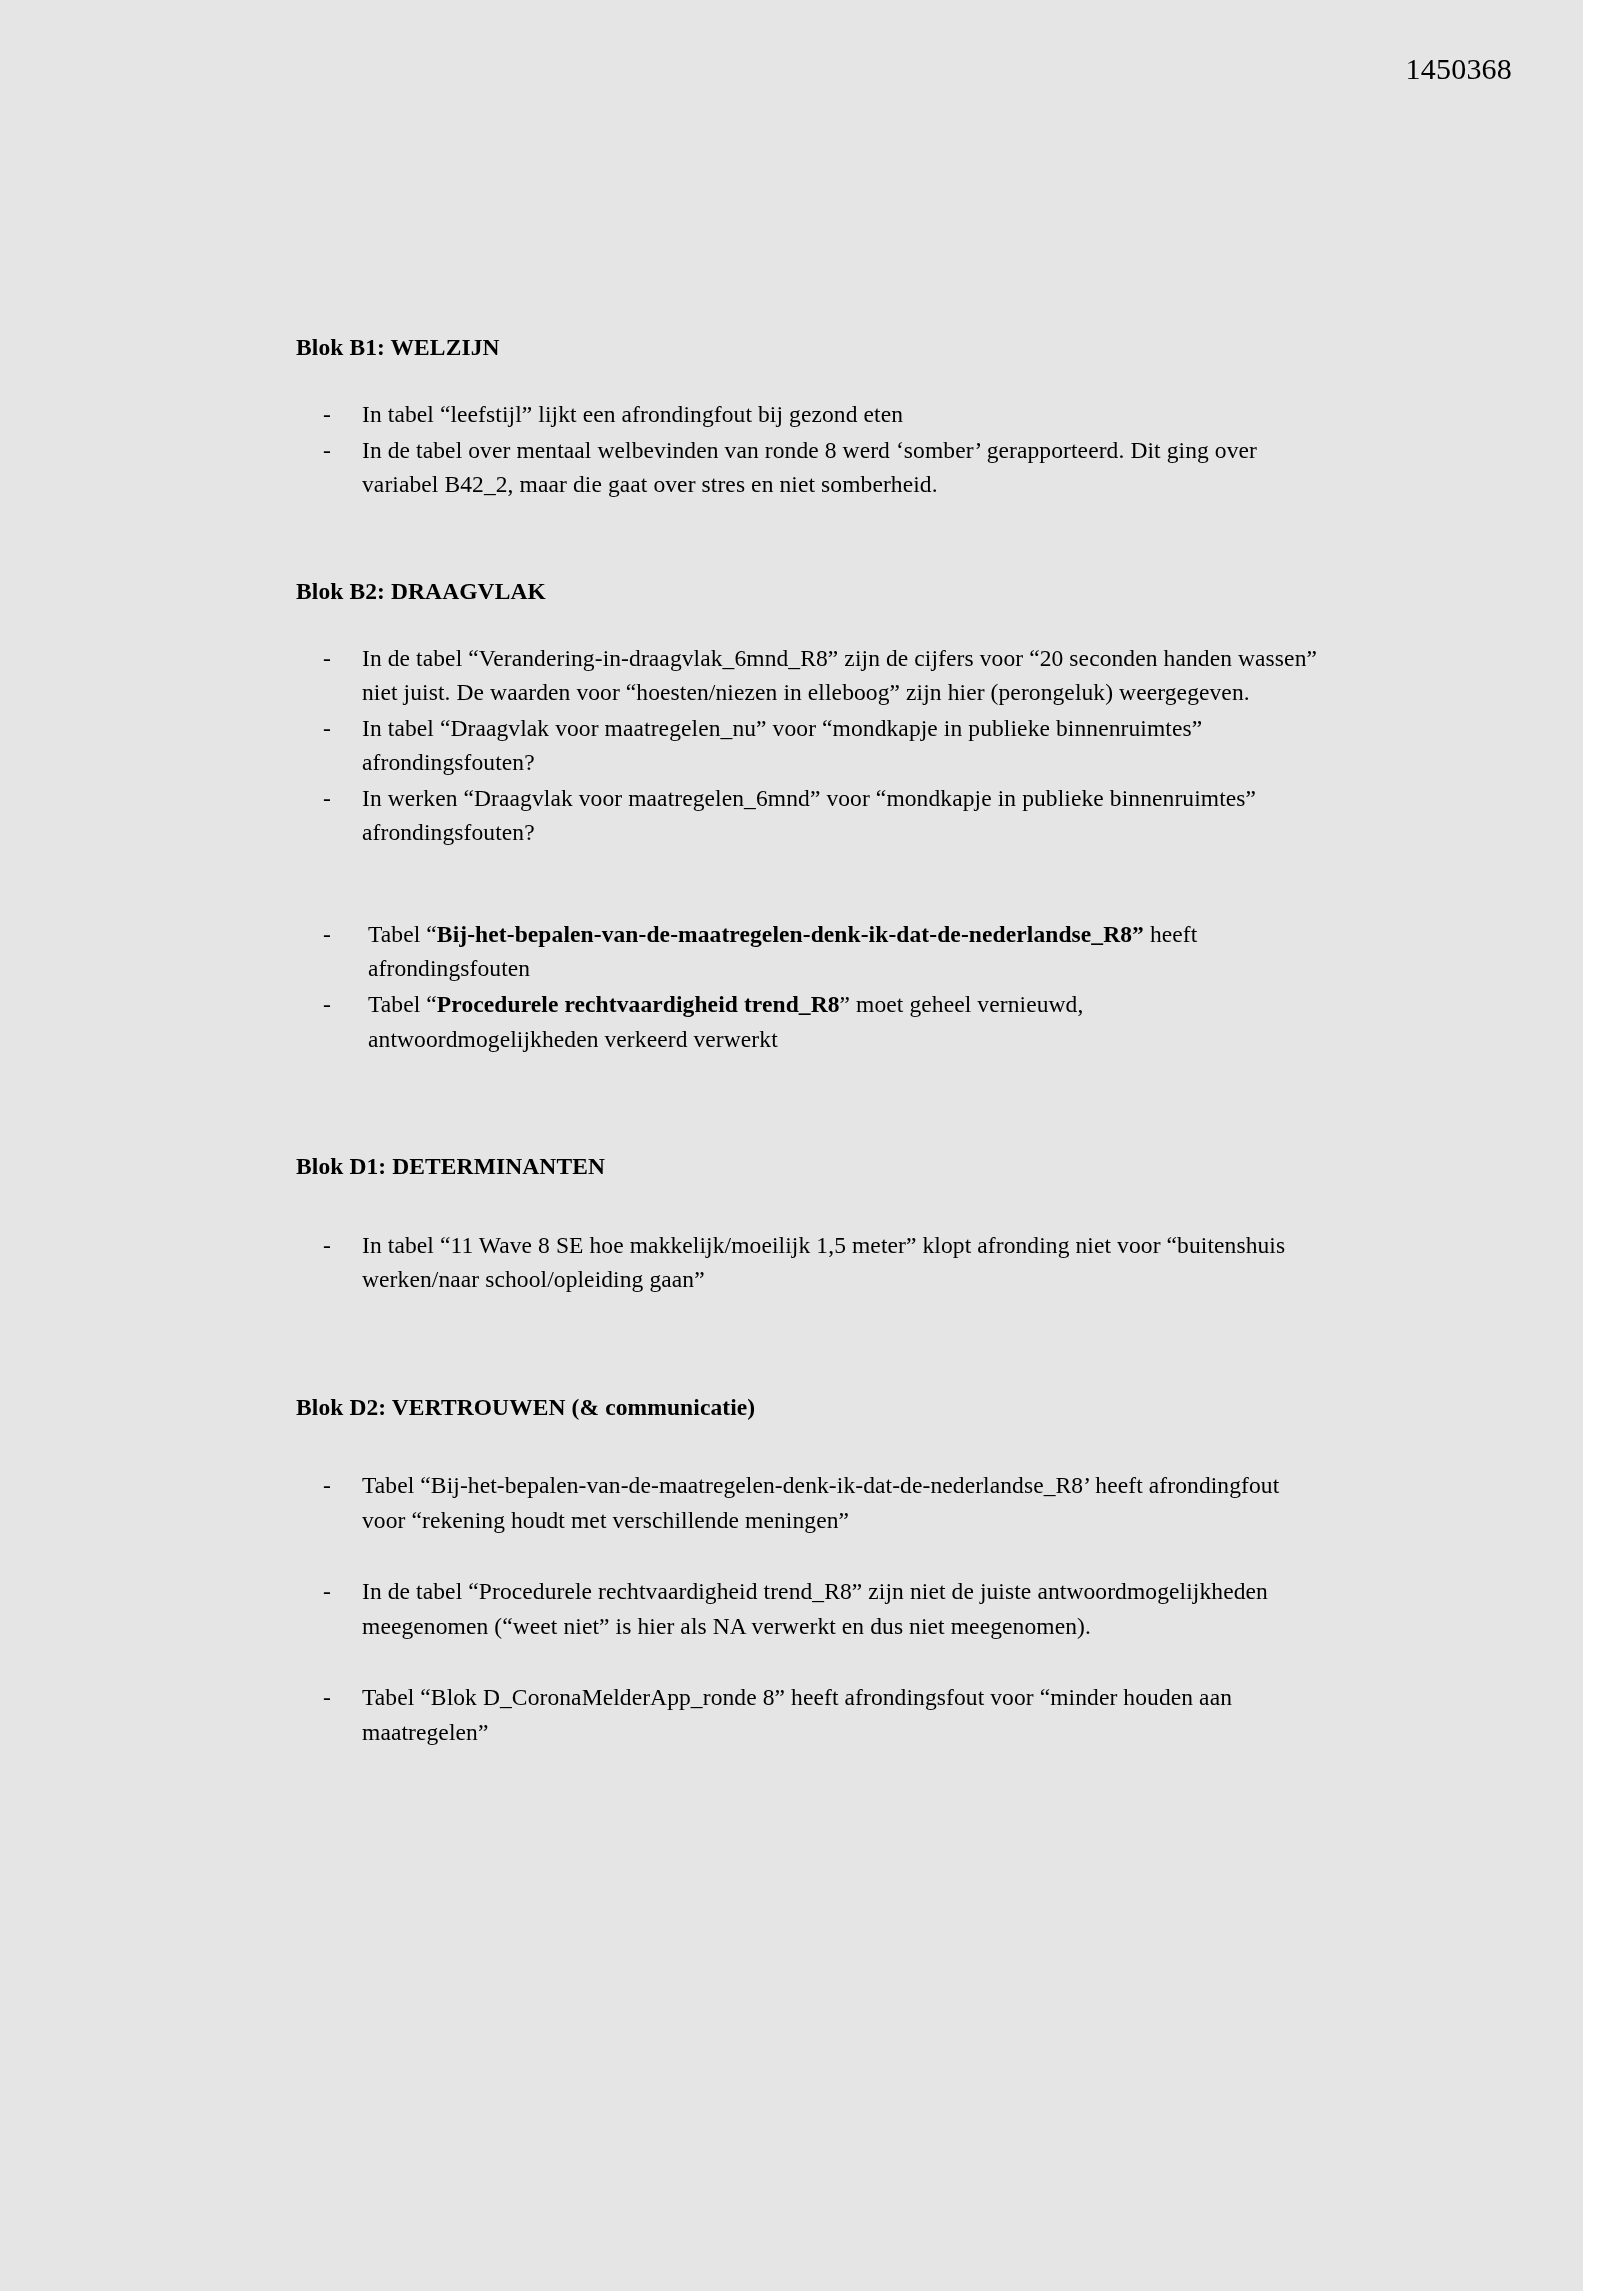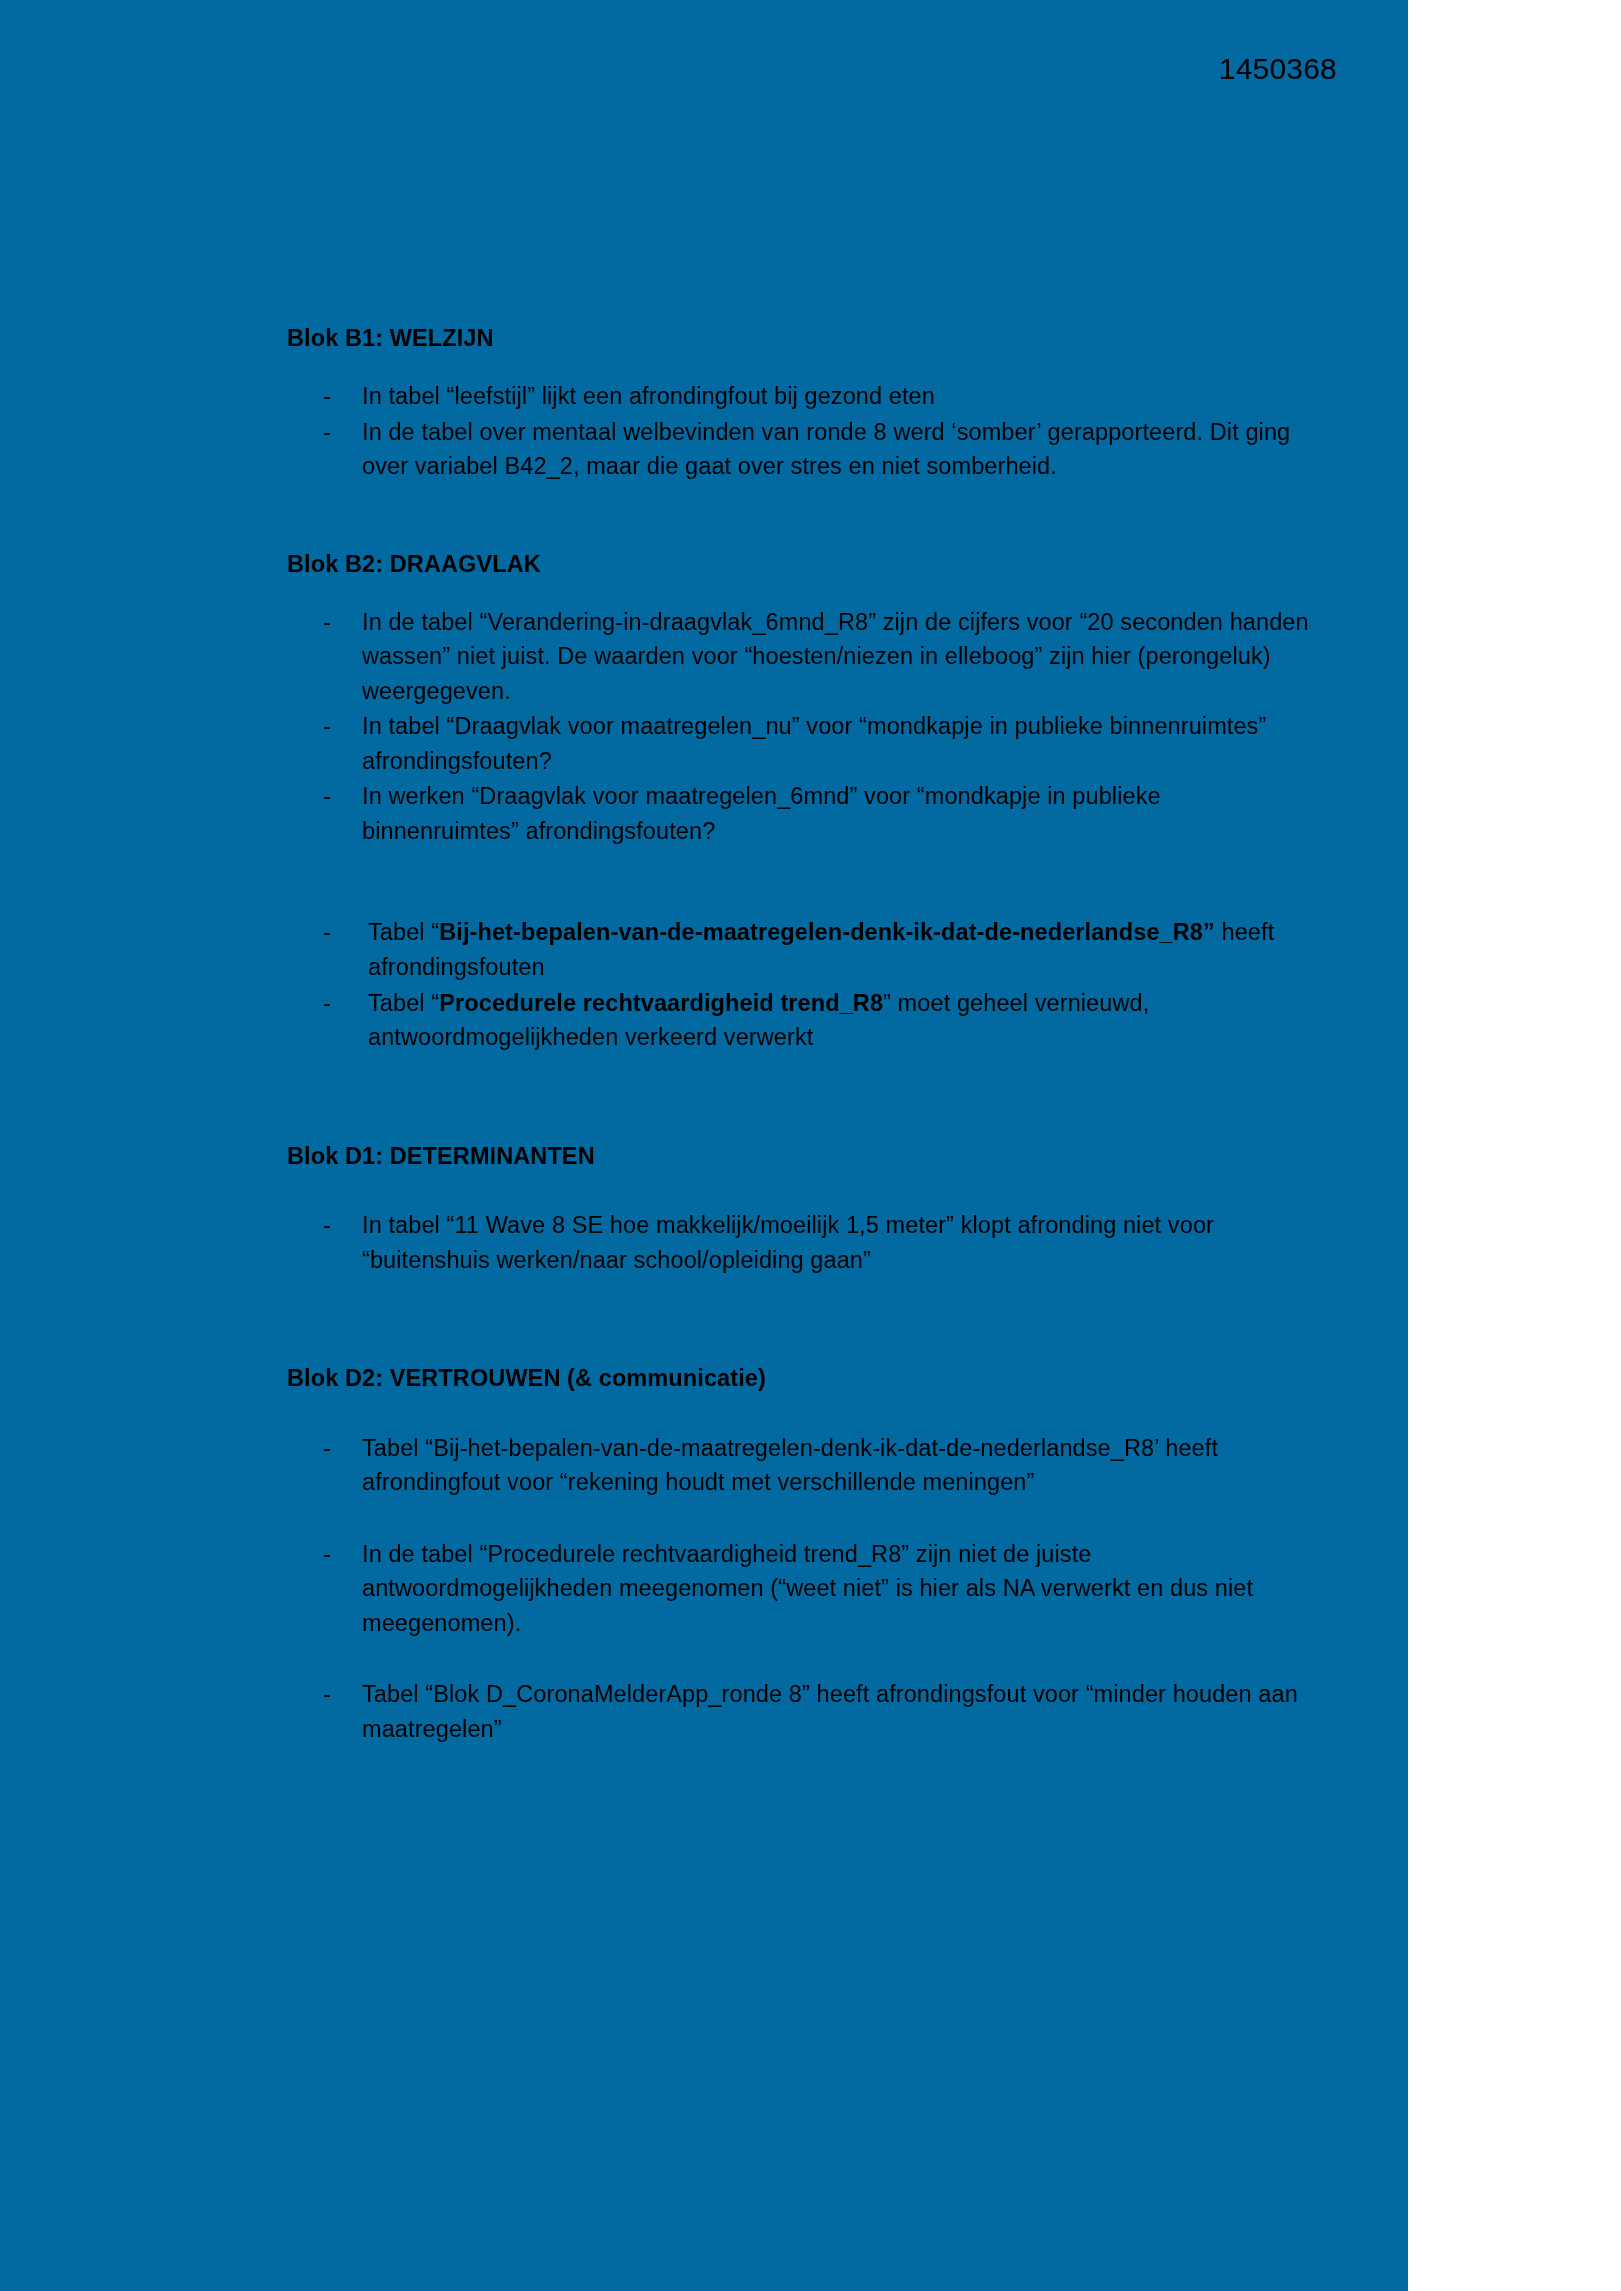--- a/index.html
+++ b/index.html
@@ -7,25 +7,26 @@
     margin: 0;
     padding: 0;
     background: #ffffff;
   }
   body {
     font-family: "Liberation Sans", sans-serif;
     color: #000000;
   }
   .page {
     position: relative;
-    width: 1408px;
+    width: 1583px;
     height: 2292px;
-    background: #0369a1;
+    background: #e5e5e5;
     overflow: hidden;
     box-sizing: border-box;
+    font-family: Liberation Serif, serif;
   }
   
   .page-number {
     position: absolute;
     top: 51px;
     right: 71px;
     font-size: 30px;
     line-height: 1.2;
     letter-spacing: 0.2px;
     white-space: nowrap;
@@ -35,21 +36,21 @@
     position: absolute;
     left: 284px;
     top: 320px;
     width: 1034px;
   }
   .section-heading {
     font-size: 23.5px;
     font-weight: bold;
     line-height: 1.34;
     letter-spacing: 0.1px;
-    margin: 3px;
+    margin: 12px;
     padding: 0;
   }
   
   .gap-sm  { height: 21.6px; }
   .gap-md  { height: 33px; }
   .gap-xl  { height: 61px; }
   .gap-xxl { height: 82px; }
 
   ul.bullets {
     list-style: none;

